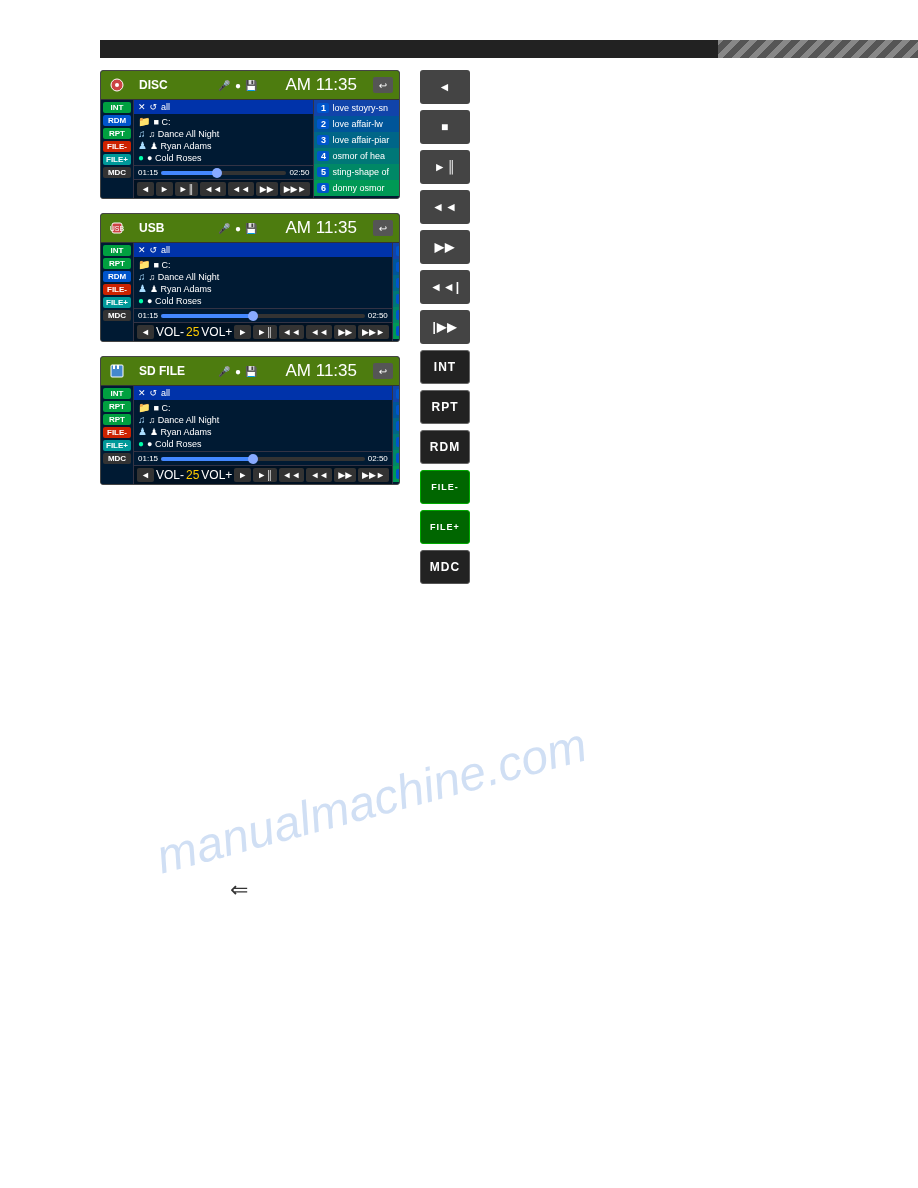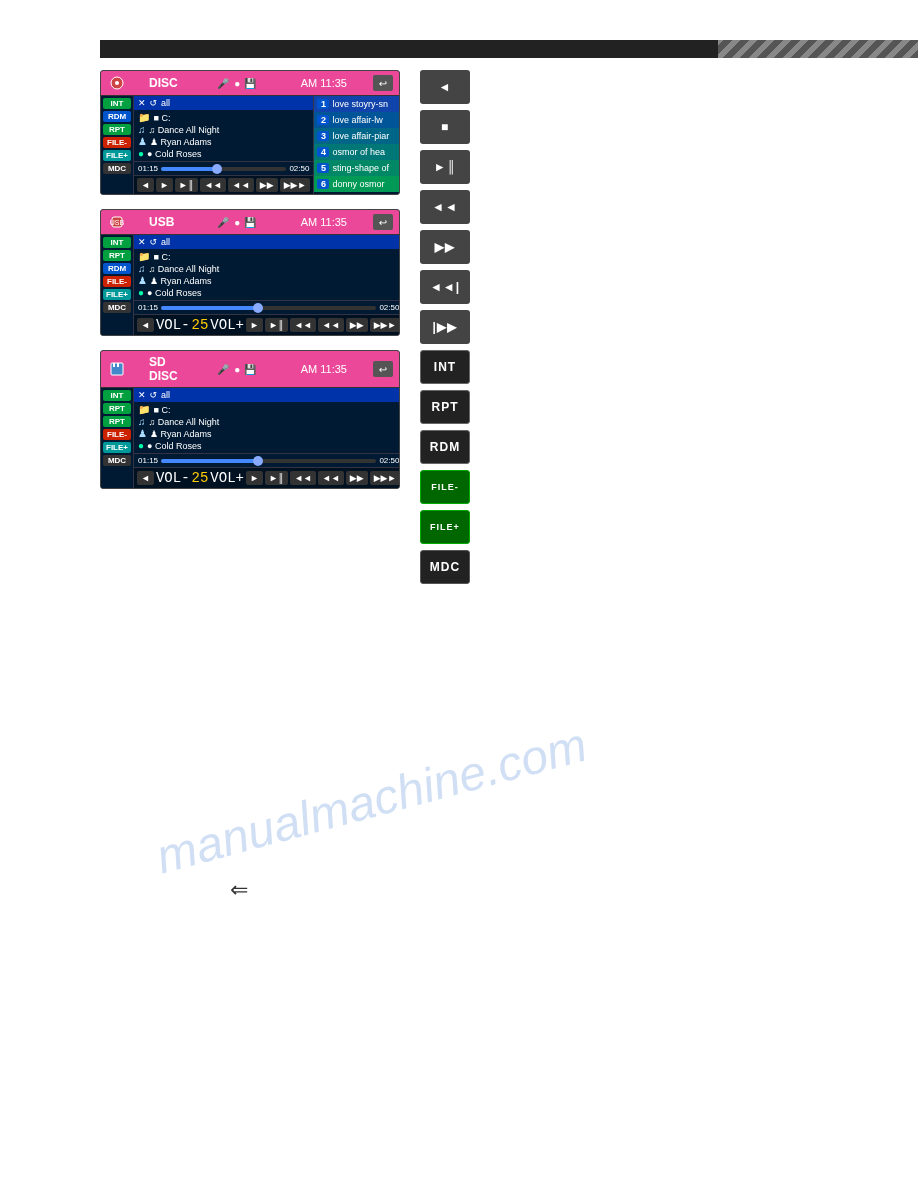--- a/index.html
+++ b/index.html
@@ -58,23 +58,23 @@
       background: #001a33;
       border: 1px solid #444;
       border-radius: 3px;
       overflow: hidden;
     }
 
     
     .panel-header {
       display: flex;
       align-items: center;
-      background: #ec4899;
+      background: #4d7c0f;
       padding: 4px 6px;
-      gap: 22px;
+      gap: 12px;
       border-bottom: 1px solid #333;
     }
     .panel-header .device-icon {
       width: 20px;
       height: 16px;
       display: flex;
       align-items: center;
       justify-content: center;
     }
     .device-title {
@@ -87,22 +87,22 @@
       display: flex;
       gap: 4px;
       align-items: center;
     }
     .header-icons span {
       color: #fff;
       font-size: 10px;
     }
     .time-display {
       color: #fff;
-      font-size: 11px;
-      margin-left: 22px;
+      font-size: 17px;
+      margin-left: 16px;
     }
     .return-btn {
       width: 20px;
       height: 16px;
       background: #555;
       border-radius: 2px;
       display: flex;
       align-items: center;
       justify-content: center;
       color: #fff;
@@ -201,22 +201,21 @@
       color: #fff;
       font-size: 9px;
       padding: 2px 4px;
       border-radius: 2px;
       cursor: pointer;
       min-width: 16px;
       text-align: center;
     }
     .vol-label {
       color: #fff;
-      font-size: 14px;
-      font-family: Liberation Mono, monospace;
+      font-size: 12px;
     }
 
     
     .right-buttons {
       display: flex;
       flex-direction: column;
       gap: 6px;
       margin-top: 0;
     }
 
@@ -552,21 +551,21 @@
       <div class="device-panel">
 
     <div class="panel-header">
       <span class="device-icon">
             <svg width="18" height="14" viewBox="0 0 18 14">
               <rect x="3" y="1" width="12" height="12" rx="1" fill="#4488cc" stroke="#fff" stroke-width="1"></rect>
               <rect x="5" y="1" width="2" height="4" fill="#fff"></rect>
               <rect x="9" y="1" width="2" height="4" fill="#fff"></rect>
             </svg>
           </span>
-      <span class="device-title">SD DISC</span>
+      <span class="device-title">SD FILE</span>
       <span class="header-icons">
         <span>🎤</span>
         <span>●</span>
         <span>💾</span>
       </span>
       <span class="time-display">AM 11:35</span>
       <div class="return-btn">↩</div>
     </div>
 
     <div style="display:flex;">

